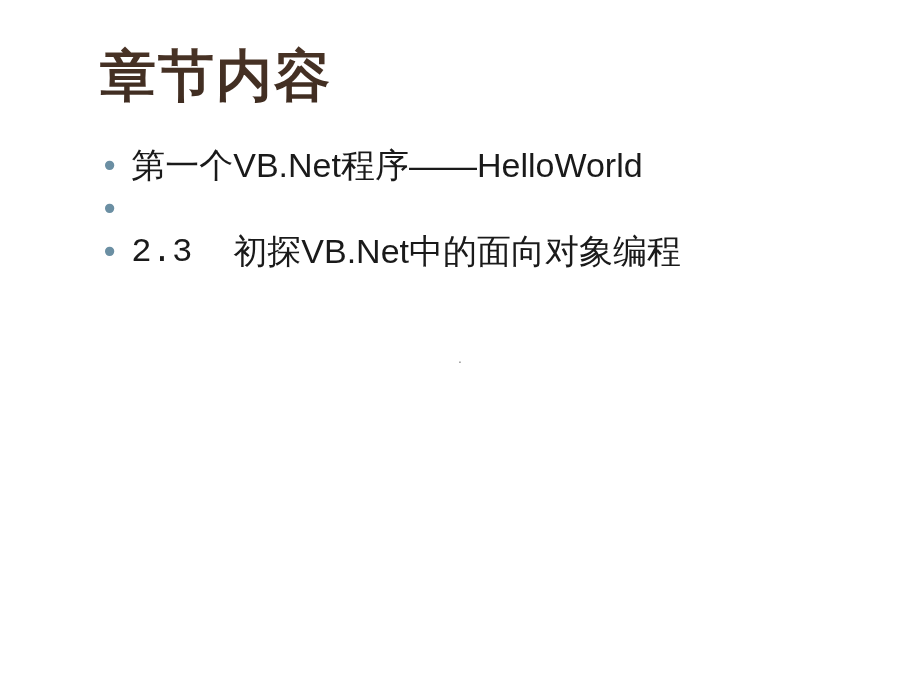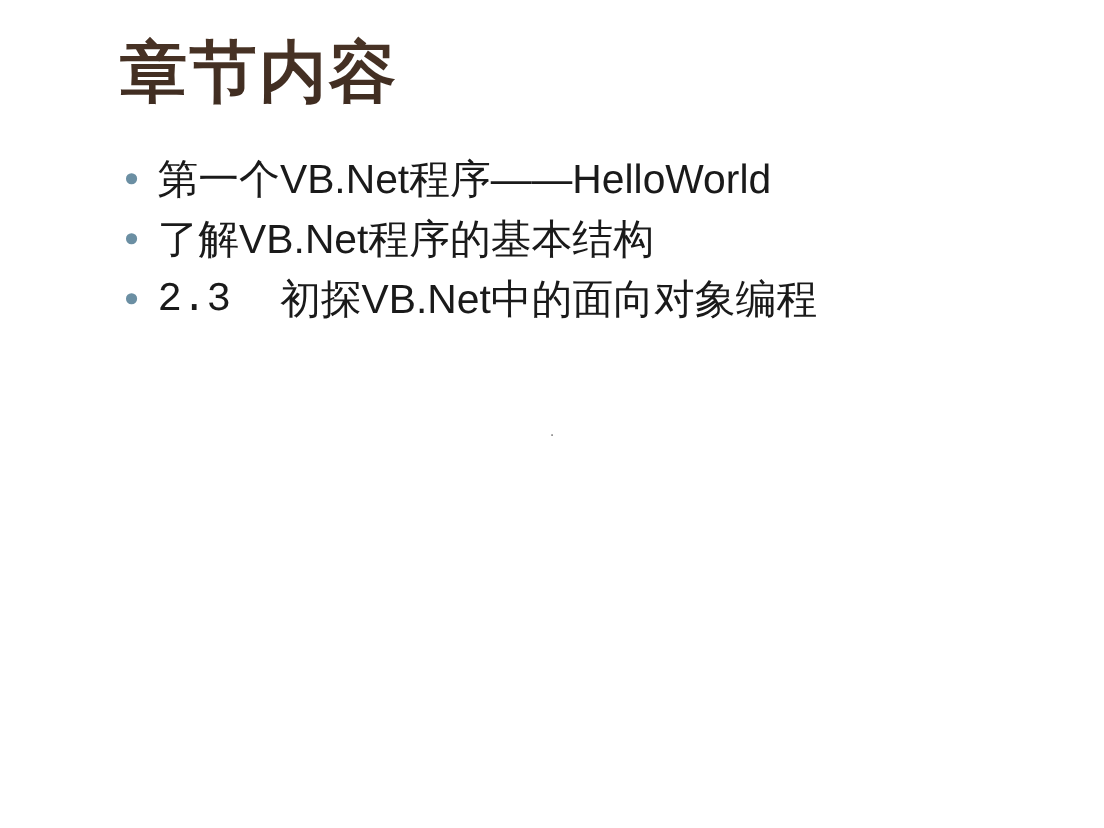--- a/index.html
+++ b/index.html
@@ -13,21 +13,21 @@
       height: 690px;
       background: #ffffff;
       font-family: "Microsoft YaHei", "SimSun", sans-serif;
       position: relative;
       overflow: hidden;
     }
     
     .slide {
       width: 100%;
       height: 100%;
-      padding: 23px 80px 0 100px;
+      padding: 39px 80px 0 100px;
     }
     
     .title {
       font-family: "KaiTi", "STKaiti", "楷体", serif;
       font-size: 56px;
       font-weight: bold;
       margin-bottom: 28px;
       background: linear-gradient(to bottom, #4a3426 0%, #3d2b20 100%);
       -webkit-background-clip: text;
       -webkit-text-fill-color: transparent;
@@ -80,21 +80,20 @@
 <div class="slide">
   <h1 class="title">章节内容</h1>
 
   <ul class="content-list">
     <li class="list-item">
       <span class="bullet">•</span>
       <span class="item-text">第一个VB.Net程序——HelloWorld</span>
     </li>
     <li class="list-item">
       <span class="bullet">•</span>
-      <span class="item-text">了解VB.Net程序的基本结构</span>
     </li>
     <li class="list-item">
       <span class="bullet">•</span>
       <span class="item-number">2.3  </span>
       <span class="item-text">初探VB.Net中的面向对象编程</span>
     </li>
   </ul>
 </div>
 
 <div class="center-dot">.</div>

